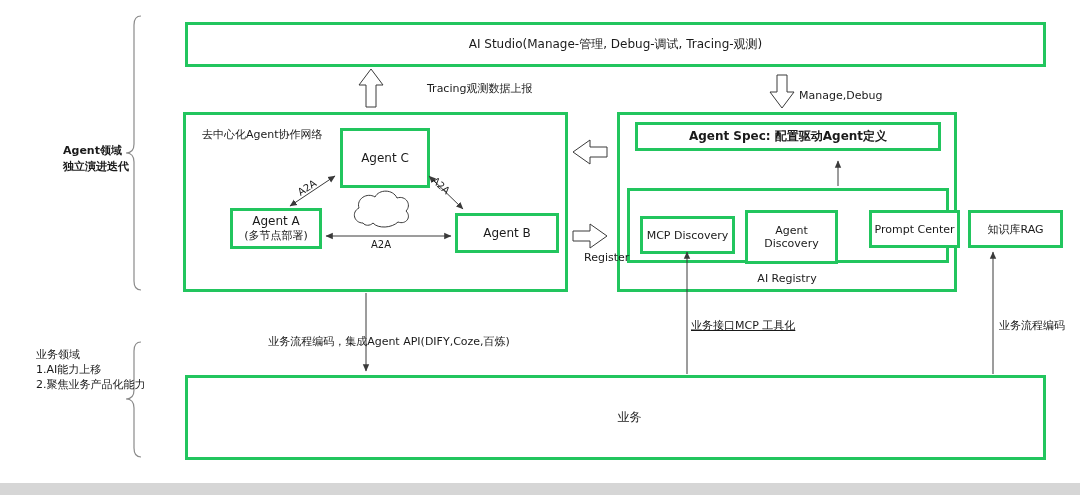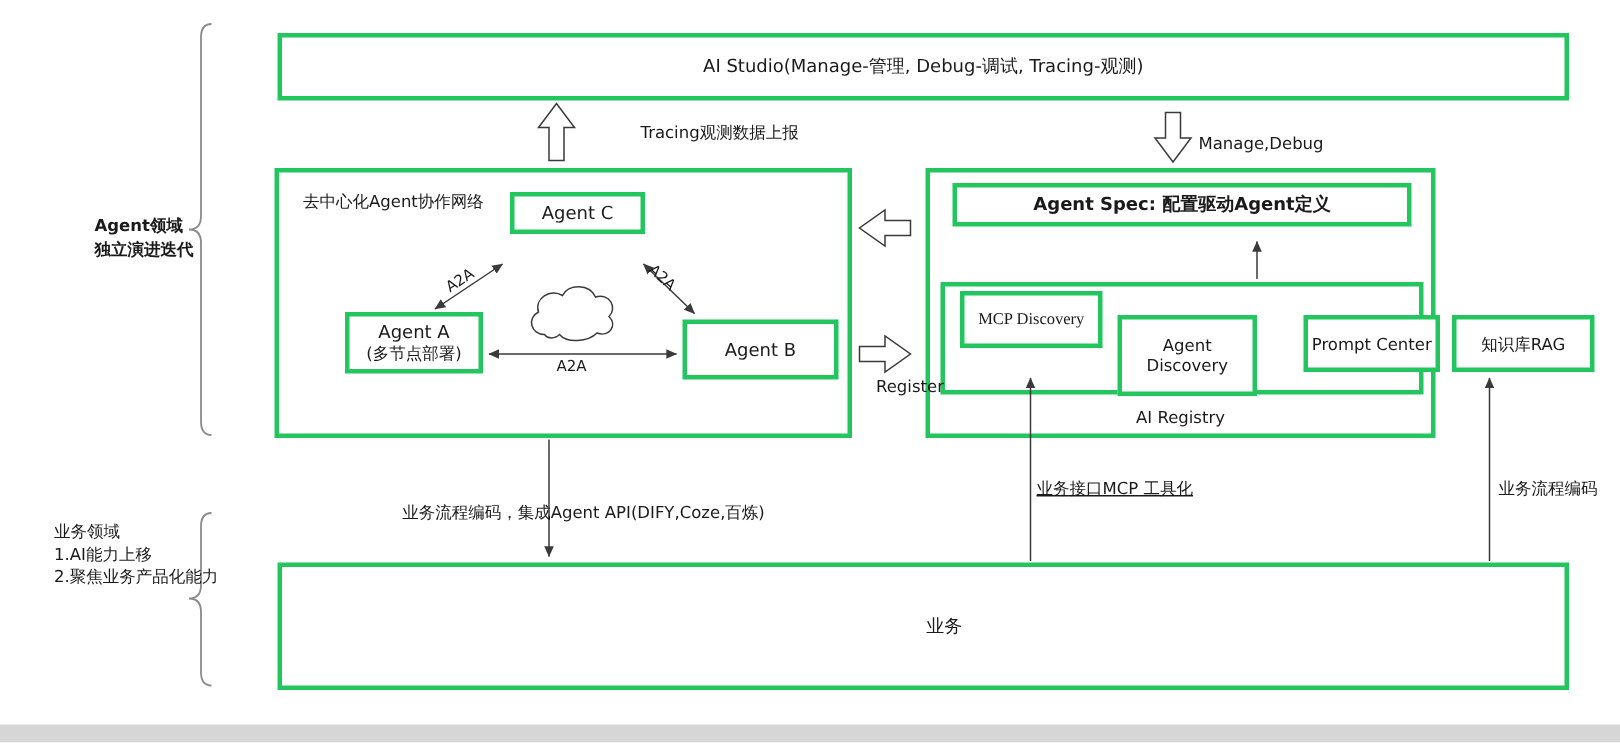--- a/index.html
+++ b/index.html
@@ -30,42 +30,42 @@
   <div class="footer-strip"></div>
 
   <div class="box center" style="left:185px;top:22px;width:861px;height:45px;">
     <span class="t12">AI Studio(Manage-管理, Debug-调试, Tracing-观测)</span>
   </div>
 
   <div class="box" style="left:183px;top:112px;width:385px;height:180px;">
     <span class="net-title">去中心化Agent协作网络</span>
   </div>
 
-  <div class="box center" style="left:340px;top:128px;width:90px;height:28px;">
+  <div class="box center" style="left:340px;top:128px;width:90px;height:60px;">
     <span class="t12">Agent C</span>
   </div>
 
   <div class="box center" style="left:230px;top:208px;width:92px;height:41px;">
     <span class="t12">Agent A</span>
     <span class="t11">(多节点部署)</span>
   </div>
 
   <div class="box center" style="left:455px;top:213px;width:104px;height:40px;">
     <span class="t12">Agent B</span>
   </div>
 
   <div class="box" style="left:617px;top:112px;width:340px;height:180px;"></div>
 
   <div class="box center" style="left:635px;top:122px;width:306px;height:29px;font-weight:bold;">
     <span class="t12">Agent Spec: 配置驱动Agent定义</span>
   </div>
 
   <div class="box" style="left:627px;top:188px;width:322px;height:75px;"></div>
 
-  <div class="box center" style="left:640px;top:194px;width:95px;height:38px;font-family:Liberation Serif, serif;">
+  <div class="box center" style="left:640px;top:216px;width:95px;height:38px;">
     <span class="t11">MCP Discovery</span>
   </div>
 
   <div class="box center" style="left:745px;top:210px;width:93px;height:54px;">
     <span class="t11">Agent Discovery</span>
   </div>
 
   <div class="box center" style="left:849px;top:210px;width:91px;height:38px;margin-left:20px;">
     <span class="t11">Prompt Center</span>
   </div>

